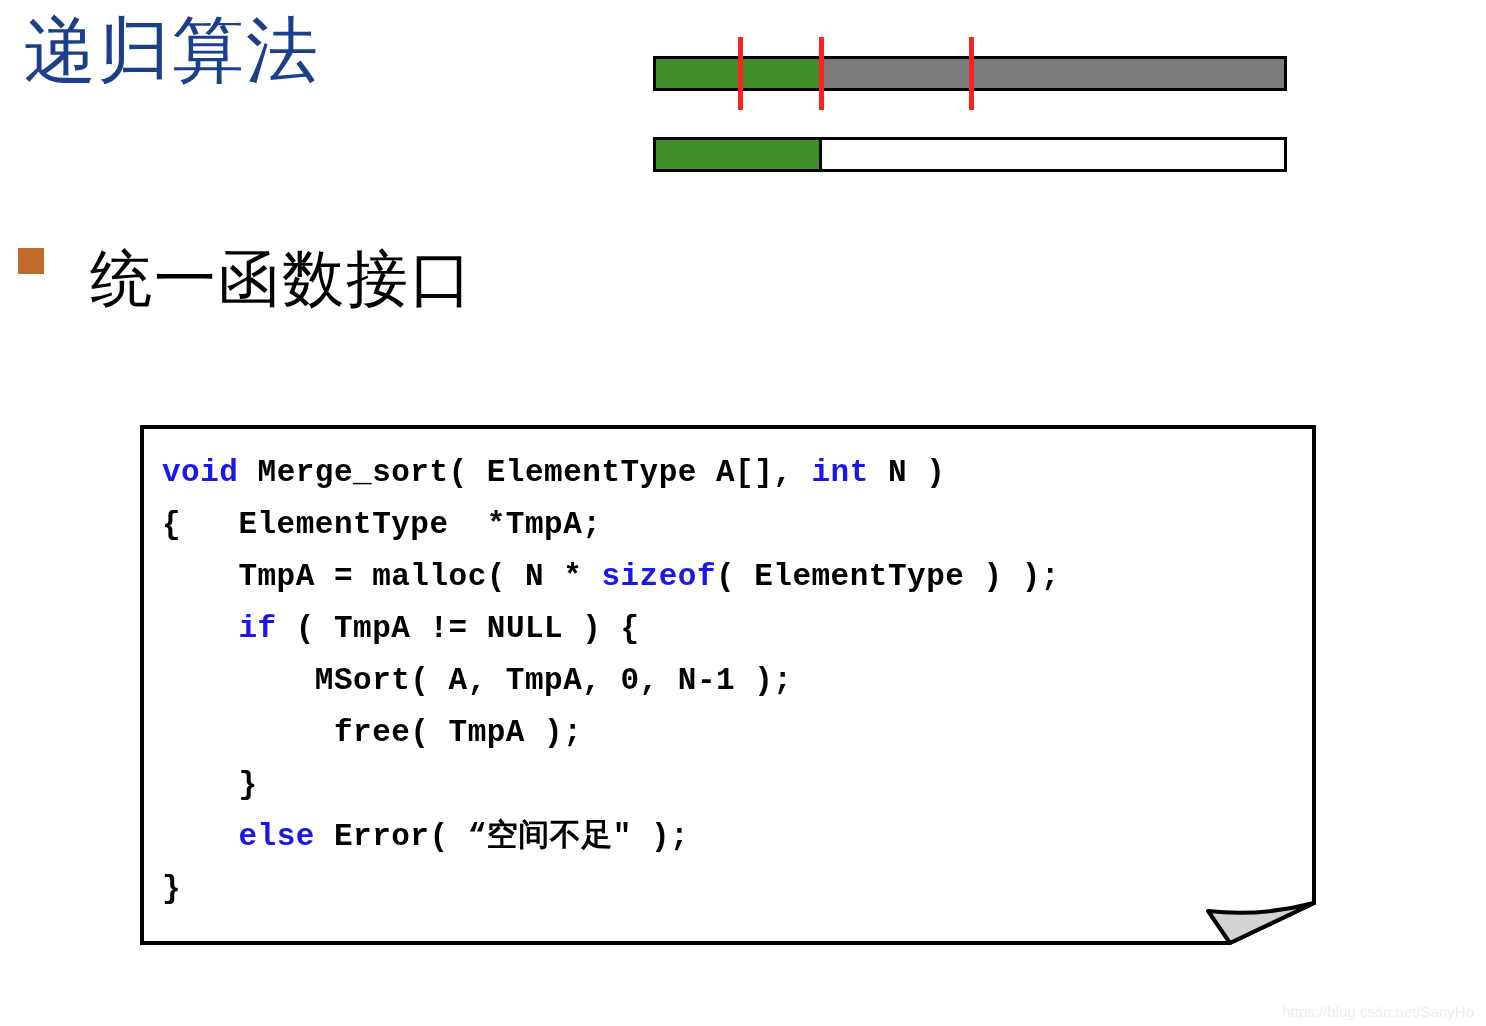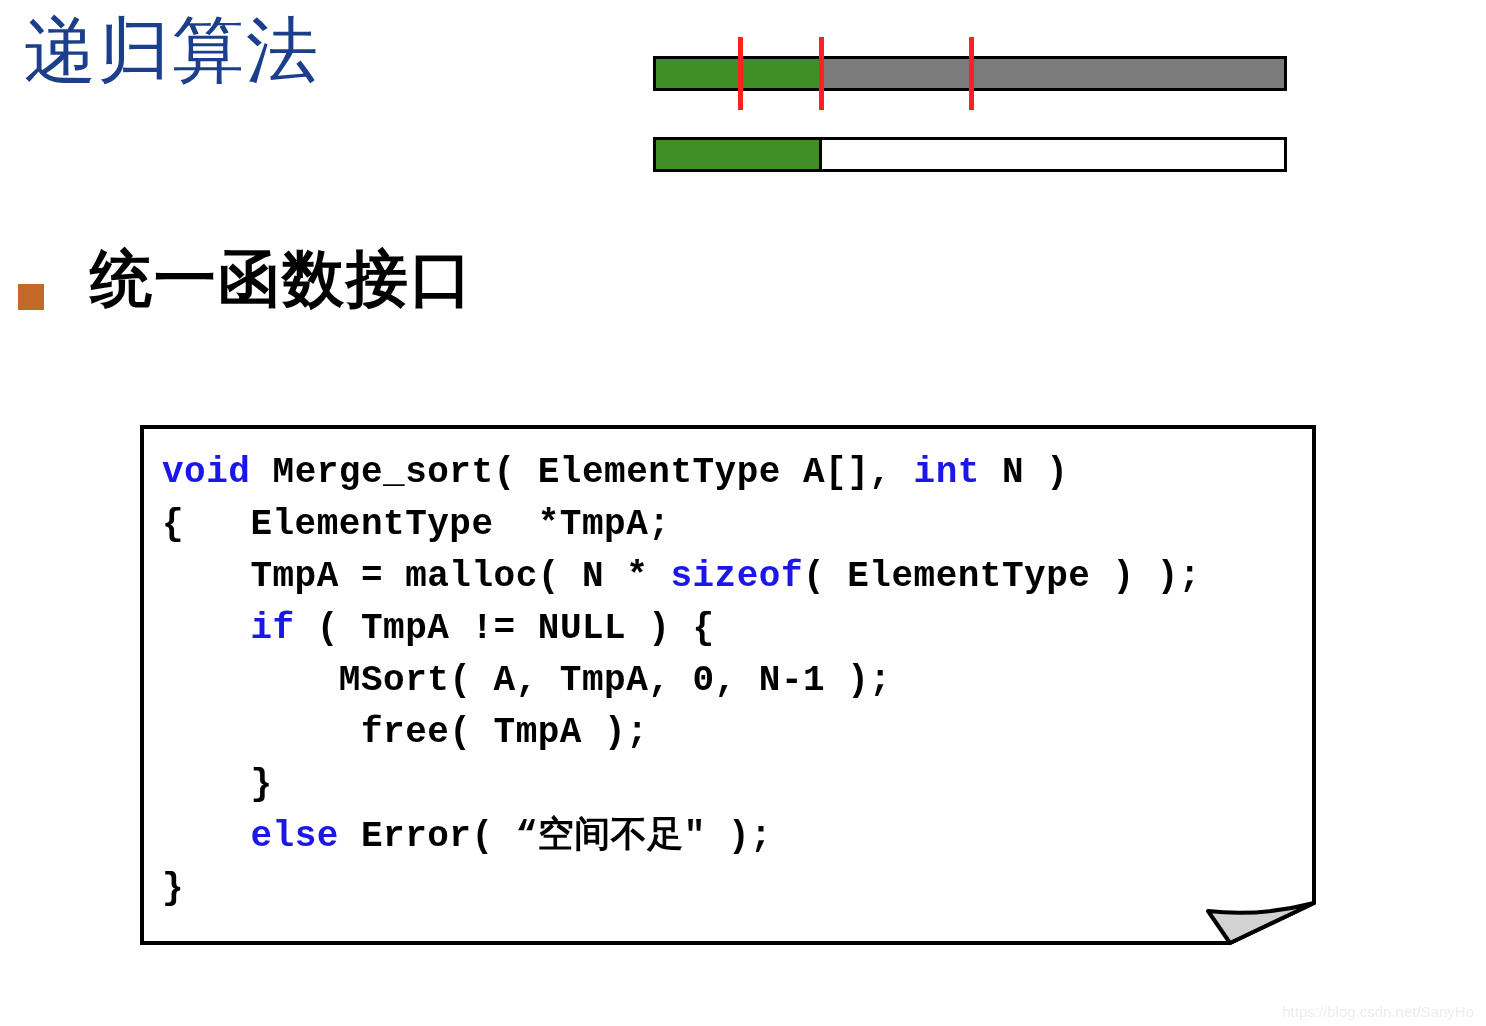--- a/index.html
+++ b/index.html
@@ -60,22 +60,21 @@
     top: 13px;
     height: 73px;
   }
 
   
   #bullet-line {
     position: absolute;
     left: 18px;
     top: 248px;
     display: flex;
-    align-items: flex-end;
-    font-weight: bold;
+    align-items: flex-start;
   }
   #bullet-square {
     width: 26px;
     height: 26px;
     background: #C26A29;
     flex: 0 0 auto;
   }
   #bullet-text {
     margin-left: 46px;
     font-family: "Liberation Serif", "DejaVu Serif", serif;
@@ -100,21 +99,21 @@
     
   }
   #code-box-outline svg { display: block; }
 
   #code-lines {
     position: absolute;
     left: 22px;
     top: 22px;
     right: 10px;
     font-family: "Liberation Mono", "DejaVu Sans Mono", monospace;
-    font-size: 36px;
+    font-size: 31px;
     font-weight: bold;
     line-height: 52px;
     color: #000000;
     white-space: pre;
     letter-spacing: 0.5px;
   }
   .code-line { white-space: pre; }
   .kw { color: #1A17E8; }
 
   

